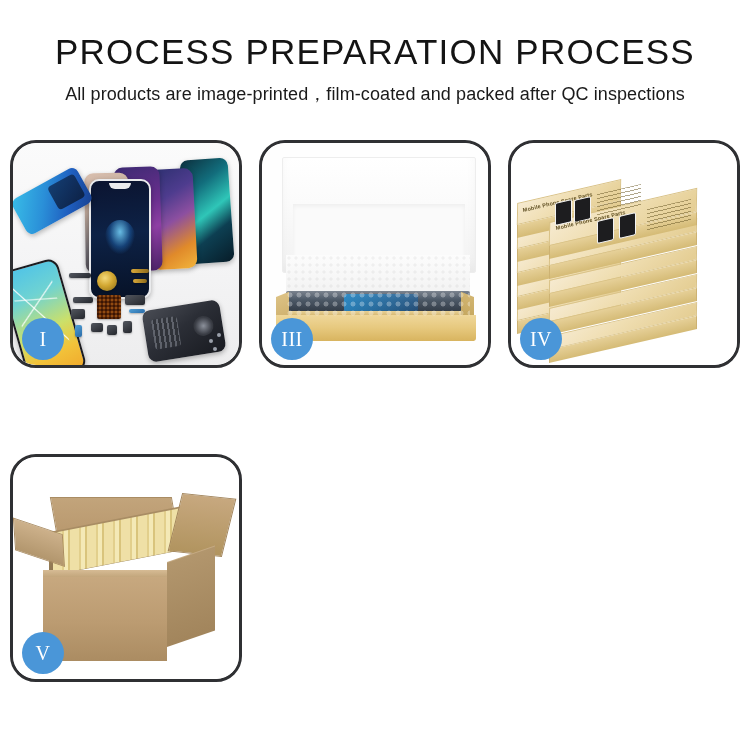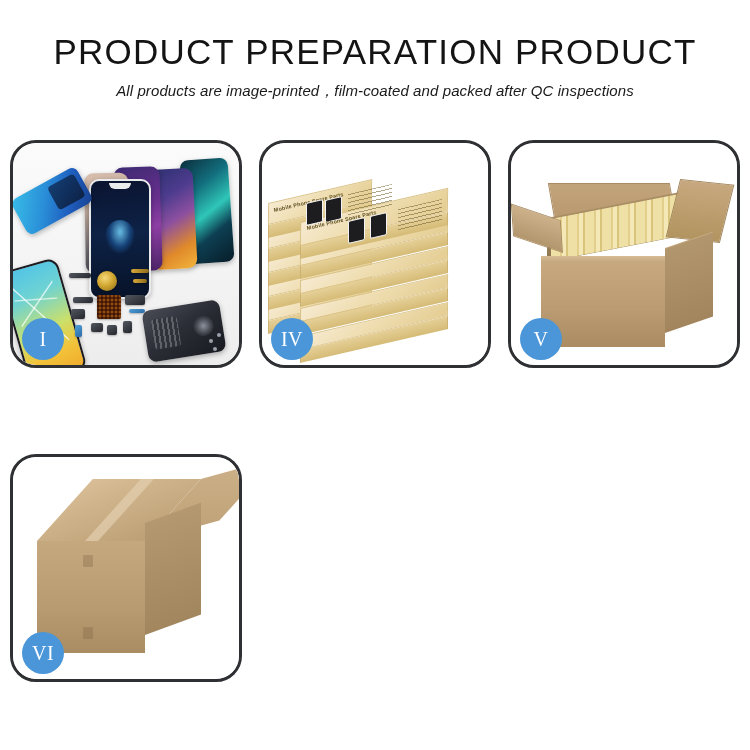--- a/index.html
+++ b/index.html
@@ -26,26 +26,25 @@
     font-size: 35px;
     font-weight: 500;
     letter-spacing: 1.2px;
     color: #141414;
     line-height: 1;
     white-space: nowrap;
   }
   .subtitle {
     margin-top: 13px;
     font-family: "Liberation Sans", sans-serif;
-    font-size: 15px;
+    font-size: 18px;
     font-weight: 400;
     letter-spacing: 0.1px;
     color: #1a1a1a;
     white-space: nowrap;
-    font-style: italic;
   }
 
   
   .grid {
     position: absolute;
     left: 10px;
     top: 140px;
     width: 730px;
     display: grid;
     grid-template-columns: repeat(3, 232px);
@@ -550,21 +549,21 @@
     width: 10px; height: 12px;
     background: rgba(120,96,62,.3);
     border-radius: 1px;
   }
 
 </style>
 </head>
 <body>
 
 <div class="header">
-  <div class="title">PRODUCT PREPARATION PRODUCT</div>
+  <div class="title">PROCESS PREPARATION PROCESS</div>
   <div class="subtitle">All products are image-printed，film-coated and packed after QC inspections</div>
 </div>
 
 <div class="grid">
 
   <div class="panel">
     <div class="panel-stage">
       <div class="p1-bg"></div>
 
       <div class="ph ph-e"></div>
@@ -591,20 +590,33 @@
       <div class="part dark" style="left:112px; top:152px; width:20px; height:10px;"></div>
       <div class="part blue" style="left:116px; top:166px; width:16px; height:4px;"></div>
       <div class="screw" style="left:196px; top:196px;"></div>
       <div class="screw" style="left:204px; top:190px;"></div>
       <div class="screw" style="left:200px; top:204px;"></div>
     </div>
     <div class="badge">I</div>
   </div>
 
 
+  <div class="panel">
+    <div class="panel-stage">
+      <div class="p3-bg"></div>
+      <div class="p3-lid"></div>
+      <div class="p3-foam"></div>
+      <div class="p3-items"></div>
+      <div class="p3-rim"></div>
+      <div class="p3-left"></div>
+      <div class="p3-right"></div>
+      <div class="p3-front"></div>
+    </div>
+    <div class="badge">III</div>
+  </div>
 
   <div class="panel">
     <div class="panel-stage">
       <div class="p4-bg"></div>
 
       <div class="rbox" style="left:6px; top:152px; width:104px; height:14px;">
         <div class="top"></div>
         <div class="side"></div>
       </div>
       <div class="rbox" style="left:6px; top:128px; width:104px; height:14px;">
@@ -666,27 +678,14 @@
       <div class="flap-left"></div>
       <div class="flap-right"></div>
       <div class="carton-rim2"></div>
       <div class="carton-rim"></div>
       <div class="carton-right"></div>
       <div class="carton-front"></div>
     </div>
     <div class="badge">V</div>
   </div>
 
-  <div class="panel">
-    <div class="panel-stage">
-      <div class="p6-bg"></div>
-      <div class="sealed-top"></div>
-      <div class="sealed-top2"></div>
-      <div class="tape"></div>
-      <div class="sealed-right"></div>
-      <div class="sealed-front"></div>
-      <div class="seam" style="left:70px; bottom:112px;"></div>
-      <div class="seam" style="left:70px; bottom:40px;"></div>
-    </div>
-    <div class="badge">VI</div>
-  </div>
 
 </div>
 
 </body></html>

